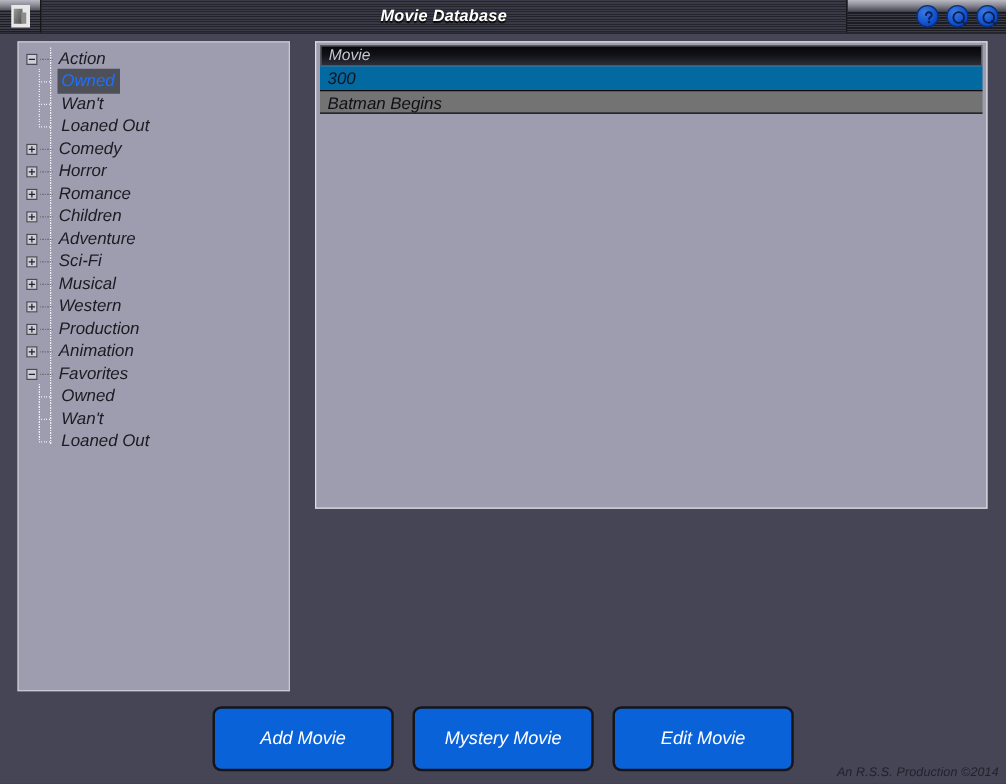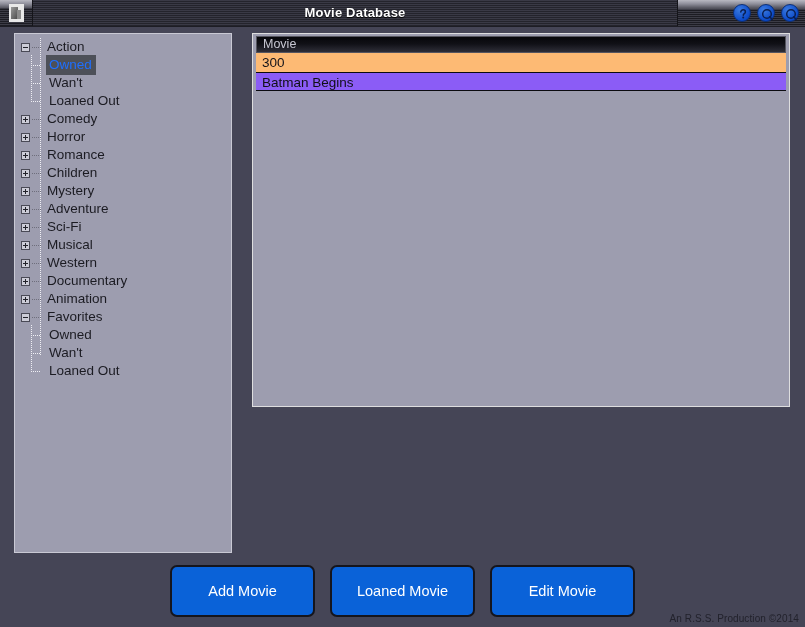--- a/index.html
+++ b/index.html
@@ -14,20 +14,21 @@
     font-family: "Liberation Sans", sans-serif;
     -webkit-font-smoothing: antialiased;
   }
 
   #app {
     position: relative;
     width: 805px;
     height: 627px;
     background: #454556;
     box-sizing: border-box;
+    font-style: italic;
   }
 
   
   .titlebar {
     position: absolute;
     left: 0; top: 0;
     width: 805px;
     height: 27px;
     background:
       repeating-linear-gradient(
@@ -249,23 +250,23 @@
   }
   .list-rows { margin: 0 3px; }
   .list-row {
     height: 19px;
     line-height: 19px;
     font-size: 13.5px;
     color: #14141a;
     padding-left: 6px;
     box-sizing: border-box;
   }
-  .list-row.odd { background: #fdba74; }
+  .list-row.odd { background: #0369a1; }
   .list-row.selected {
-    background: #8b5cf6;
+    background: #737373;
     color: #101016;
     border-top: 1px solid #0b0b10;
     border-bottom: 1px solid #0b0b10;
   }
 
   
   .btn-bar {
     position: absolute;
     left: 0; top: 565px;
     width: 805px;
@@ -373,46 +374,41 @@
           <span class="tlabel">Romance</span>
         </div>
         <div class="tnode depth0">
           <span class="expander plus"></span>
           <span class="dash"></span>
           <span class="tlabel">Children</span>
         </div>
         <div class="tnode depth0">
           <span class="expander plus"></span>
           <span class="dash"></span>
-          <span class="tlabel">Mystery</span>
-        </div>
-        <div class="tnode depth0">
-          <span class="expander plus"></span>
-          <span class="dash"></span>
           <span class="tlabel">Adventure</span>
         </div>
         <div class="tnode depth0">
           <span class="expander plus"></span>
           <span class="dash"></span>
           <span class="tlabel">Sci-Fi</span>
         </div>
         <div class="tnode depth0">
           <span class="expander plus"></span>
           <span class="dash"></span>
           <span class="tlabel">Musical</span>
         </div>
         <div class="tnode depth0">
           <span class="expander plus"></span>
           <span class="dash"></span>
           <span class="tlabel">Western</span>
         </div>
         <div class="tnode depth0">
           <span class="expander plus"></span>
           <span class="dash"></span>
-          <span class="tlabel">Documentary</span>
+          <span class="tlabel">Production</span>
         </div>
         <div class="tnode depth0">
           <span class="expander plus"></span>
           <span class="dash"></span>
           <span class="tlabel">Animation</span>
         </div>
         <div class="tnode depth0">
           <span class="expander"></span>
           <span class="dash"></span>
           <span class="tlabel">Favorites</span>
@@ -436,18 +432,18 @@
     <div class="list-head">Movie</div>
     <div class="list-rows">
 
     <div class="list-row odd"><span>300</span></div>
         <div class="list-row selected"><span>Batman Begins</span></div>
       </div>
   </div>
 
   <div class="btn-bar">
     <div class="btn">Add Movie</div>
-    <div class="btn">Loaned Movie</div>
+    <div class="btn">Mystery Movie</div>
     <div class="btn">Edit Movie</div>
   </div>
 
   <div class="footer">An R.S.S. Production ©2014</div>
 </div>
 
 </body></html>

